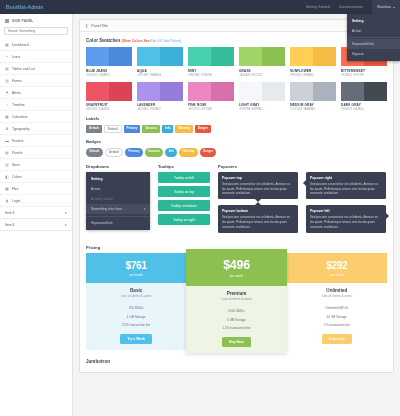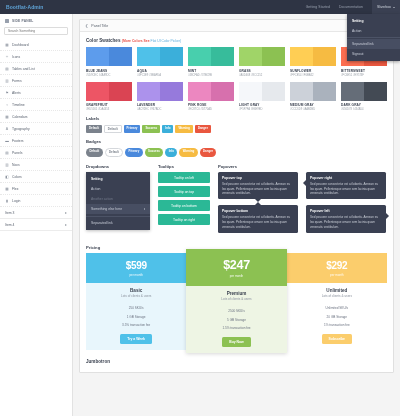--- a/index.html
+++ b/index.html
@@ -603,37 +603,37 @@
                   <span class="arr"></span>
                 </div>
               </div>
           </div>
         </div>
 
         <h4 class="sub" style="margin-top:12px">Pricing</h4>
         <div class="pricing" id="pricing">
             <div class="plan" style="background: rgb(232, 246, 252);">
               <div class="plan-price" style="background:#4fc1e9">
-                <div class="amt">$599</div>
+                <div class="amt">$761</div>
                 <div class="per">per month</div>
               </div>
               <div class="plan-name">
                 <div class="nm">Basic</div>
                 <div class="ds">Lots of clients &amp; users</div>
               </div>
               <ul class="plan-feats">
                 <li>250 SKU/s</li>
                 <li>1 GB Storage</li>
                 <li>3.5% transaction fee</li>
               </ul>
               <div class="plan-cta"><button class="plan-btn" style="background:#4fc1e9">Try a Week</button></div>
             </div>
             <div class="plan featured" style="background: rgb(238, 245, 228);">
               <div class="plan-price" style="background:#8cc152">
-                <div class="amt">$247</div>
+                <div class="amt">$496</div>
                 <div class="per">per month</div>
               </div>
               <div class="plan-name">
                 <div class="nm">Premium</div>
                 <div class="ds">Lots of clients &amp; users</div>
               </div>
               <ul class="plan-feats">
                 <li>2500 SKU/s</li>
                 <li>5 GB Storage</li>
                 <li>1.5% transaction fee</li>

